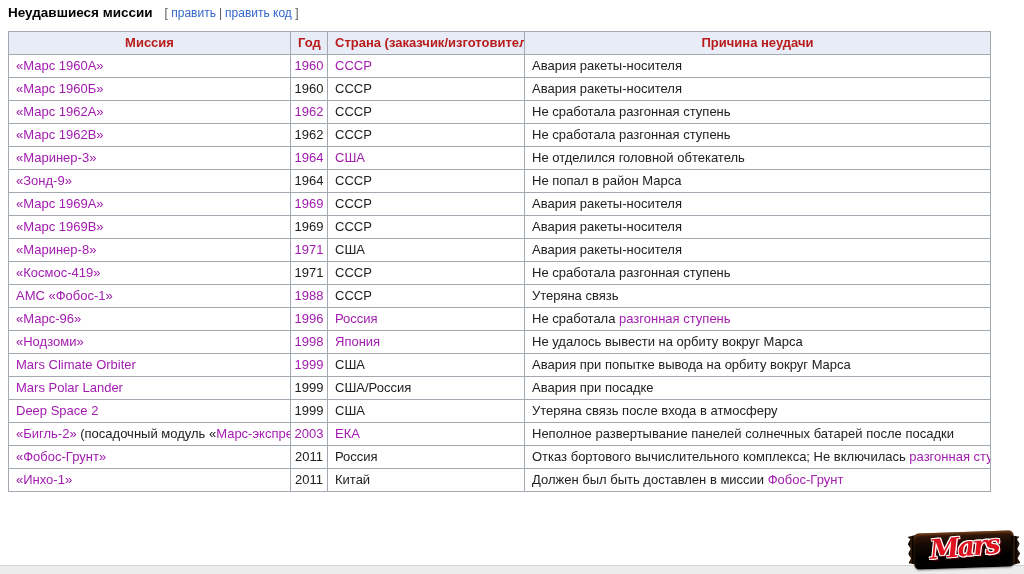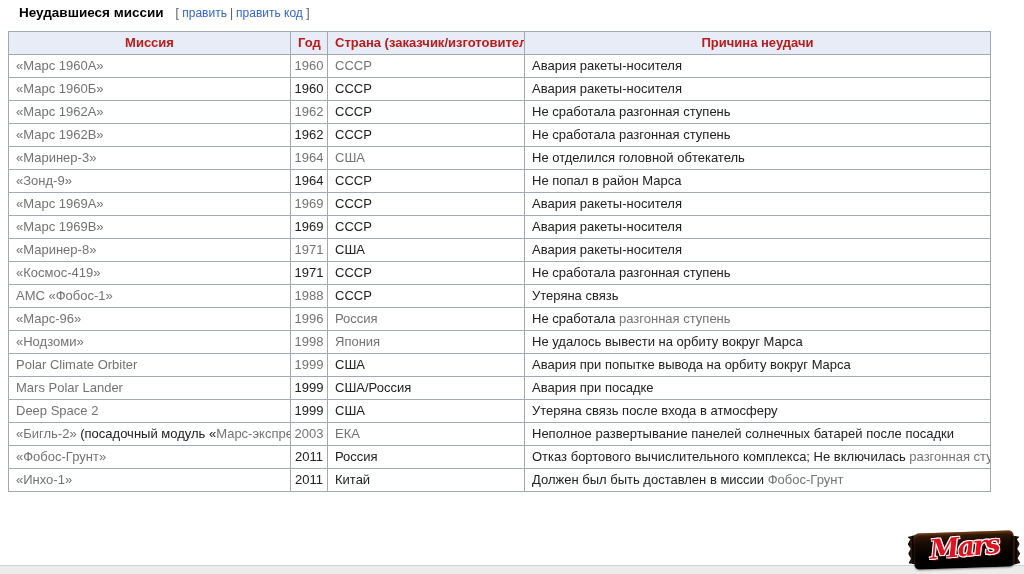--- a/index.html
+++ b/index.html
@@ -5,21 +5,21 @@
   * { box-sizing: border-box; }
   html,body { margin:0; padding:0; }
   body {
     width:1024px; height:574px; position:relative; overflow:hidden;
     background:#ffffff;
     font-family:"Liberation Sans", sans-serif;
     color:#202122;
   }
 
   
-  .heading-row { position:absolute; left:19px; top:3px; white-space:nowrap; }
+  .heading-row { position:absolute; left:8px; top:3px; white-space:nowrap; }
   .section-title { display:inline; font-size:13.5px; font-weight:bold; color:#000; }
   .editsection { font-size:12px; color:#54595d; margin-left:12px; }
   .editsection a { color:#3366cc; text-decoration:none; cursor:pointer; }
   .editsection .sep { color:#54595d; margin:0 3px; }
 
   
   table.missions {
     position:absolute; left:8px; top:31px; width:982px;
     border-collapse:collapse; table-layout:fixed;
     font-size:13px; background:#fff;
@@ -32,21 +32,21 @@
     overflow:hidden;
     white-space:nowrap;
   }
   table.missions th {
     background:#e7ecf6;
     font-weight:bold; text-align:center;
     color:#b91c1c;
   }
   table.missions td { text-align:left; color:#202122; }
   table.missions td.year-cell { text-align:center; padding-left:2px; padding-right:2px;margin-top:25px; }
-  table.missions a { color:#737373; text-decoration:none; cursor:pointer; }
+  table.missions a { color:#a21caf; text-decoration:none; cursor:pointer; }
 
   
   .footer-strip {
     position:absolute; left:0; right:0; bottom:0; height:9px;
     background:#ececec; border-top:1px solid #d2d2d2;
   }
 
   
   .mars-bar { position:absolute; right:3px; bottom:1px; width:114px; height:46px; z-index:5; }
   .mars-bar .bar-body {
@@ -170,21 +170,21 @@
         <td><a>Россия</a></td>
         <td><span>Не сработала </span><a>разгонная ступень</a></td>
       </tr>
       <tr>
         <td><a>«Нодзоми»</a></td>
         <td class="year-cell"><a>1998</a></td>
         <td><a>Япония</a></td>
         <td><span>Не удалось вывести на орбиту вокруг Марса</span></td>
       </tr>
       <tr>
-        <td><a>Polar Climate Orbiter</a></td>
+        <td><a>Mars Climate Orbiter</a></td>
         <td class="year-cell"><a>1999</a></td>
         <td><span>США</span></td>
         <td><span>Авария при попытке вывода на орбиту вокруг Марса</span></td>
       </tr>
       <tr>
         <td><a>Mars Polar Lander</a></td>
         <td class="year-cell"><span>1999</span></td>
         <td><span>США/Россия</span></td>
         <td><span>Авария при посадке</span></td>
       </tr>

